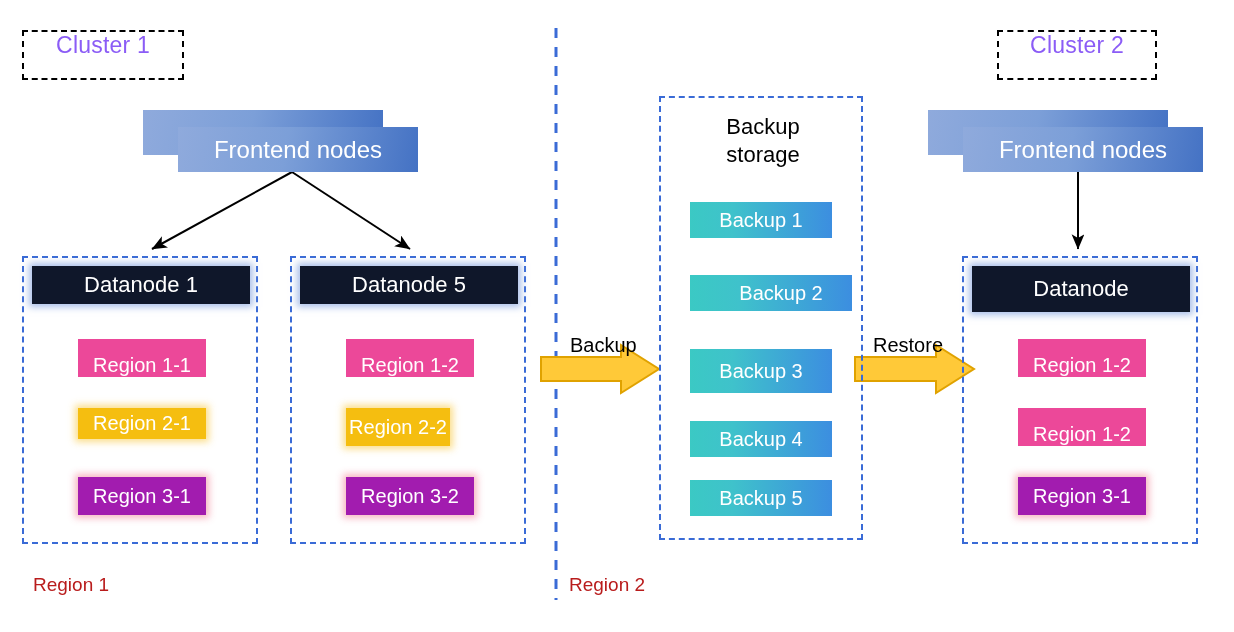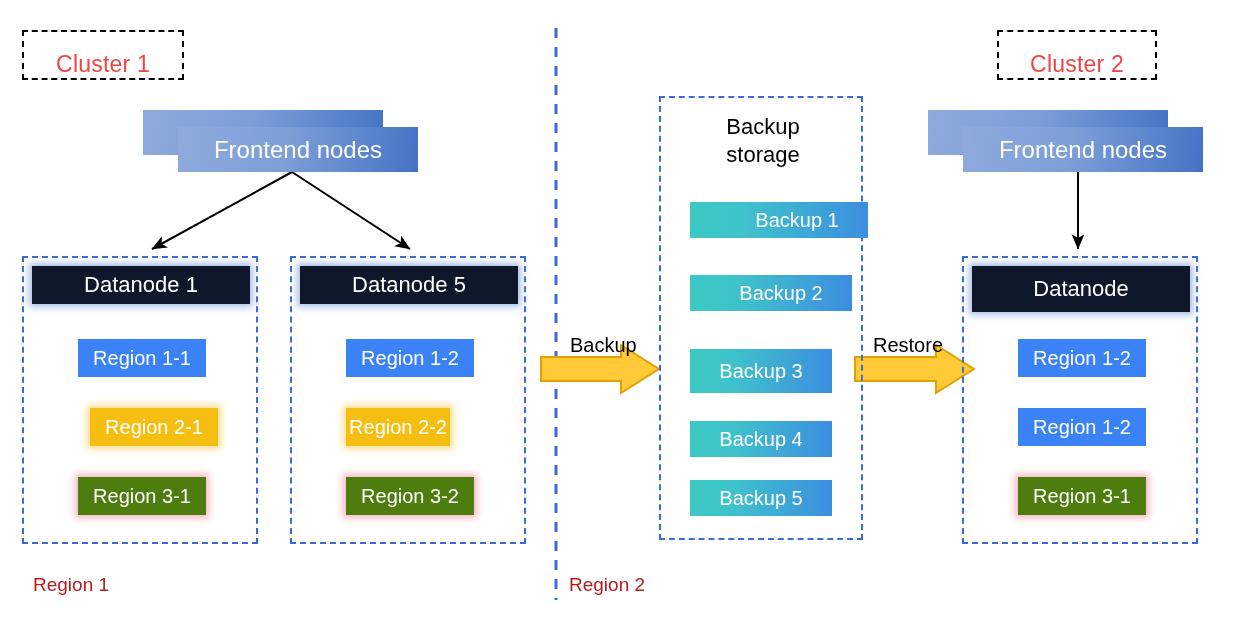--- a/index.html
+++ b/index.html
@@ -18,24 +18,24 @@
     background: #ffffff;
     overflow: hidden;
   }
   .abs { position: absolute; }
 
   
   .cluster-chip {
     border: 2px dashed #000000;
     background: #ffffff;
     display: flex;
-    align-items: flex-end;
+    align-items: flex-start;
     justify-content: center;
     font-size: 23px;
-    color: #ef4444;
+    color: #8b5cf6;
     letter-spacing: 0.2px;
     box-sizing: border-box;
   }
 
   
   .fe-stack { position: absolute; }
   .fe-back {
     position: absolute;
     background: linear-gradient(100deg, #8FAADC 0%, #7C9FD8 45%, #4472C4 100%);
   }
@@ -73,23 +73,23 @@
   
   .region {
     position: absolute;
     display: flex;
     align-items: center;
     justify-content: center;
     color: #ffffff;
     font-size: 20px;
     white-space: nowrap;
   }
-  .region.green  { background: #3b82f6; }
+  .region.green  { background: #ec4899; align-items: flex-end; }
   .region.amber  { background: #F5BE10; box-shadow: 0 0 7px 3px rgba(250,216,120,0.85); }
-  .region.red    { background: #4d7c0f; box-shadow: 0 0 7px 3px rgba(246,170,183,0.85); }
+  .region.red    { background: #a21caf; box-shadow: 0 0 7px 3px rgba(246,170,183,0.85); }
 
   
   .backup-chip {
     position: absolute;
     background: linear-gradient(90deg, #3BC9C4 0%, #3FC2CB 30%, #3C8EE0 100%);
     color: #ffffff;
     font-size: 20px;
     display: flex;
     align-items: center;
     justify-content: center;
@@ -164,21 +164,21 @@
     </div>
   </div>
 
   <div class="dash-box abs" style="left:22px; top:256px; width:236px; height:288px;">
     <div class="datanode-bar" style="left:8px; top:8px; width:218px; height:38px;">
       <span>Datanode 1</span>
     </div>
     <div class="region green" style="left:54px; top:81px; width:128px; height:38px;">
       <span>Region 1-1</span>
     </div>
-    <div class="region amber" style="left:66px; top:150px; width:128px; height:38px;">
+    <div class="region amber" style="left:54px; top:150px; width:128px; height:31px;">
       <span>Region 2-1</span>
     </div>
     <div class="region red" style="left:54px; top:219px; width:128px; height:38px;">
       <span>Region 3-1</span>
     </div>
   </div>
 
   <div class="dash-box abs" style="left:290px; top:256px; width:236px; height:288px;">
     <div class="datanode-bar" style="left:8px; top:8px; width:218px; height:38px;">
       <span>Datanode 5</span>
@@ -192,21 +192,21 @@
     <div class="region red" style="left:54px; top:219px; width:128px; height:38px;">
       <span>Region 3-2</span>
     </div>
   </div>
 
   <div class="dash-box abs" style="left:659px; top:96px; width:204px; height:444px;">
     <div class="bs-title" style="left:0px; top:15px; width:204px;">
       <div>Backup</div>
       <div>storage</div>
     </div>
-    <div class="backup-chip" style="left:29px; top:104px; width:142px; height:36px;padding-left:36px;">
+    <div class="backup-chip" style="left:29px; top:104px; width:142px; height:36px;">
       <span>Backup 1</span>
     </div>
     <div class="backup-chip" style="left:29px; top:177px; width:142px; height:36px;padding-left:20px;">
       <span>Backup 2</span>
     </div>
     <div class="backup-chip" style="left:29px; top:251px; width:142px; height:44px;">
       <span>Backup 3</span>
     </div>
     <div class="backup-chip" style="left:29px; top:323px; width:142px; height:36px;">
       <span>Backup 4</span>

